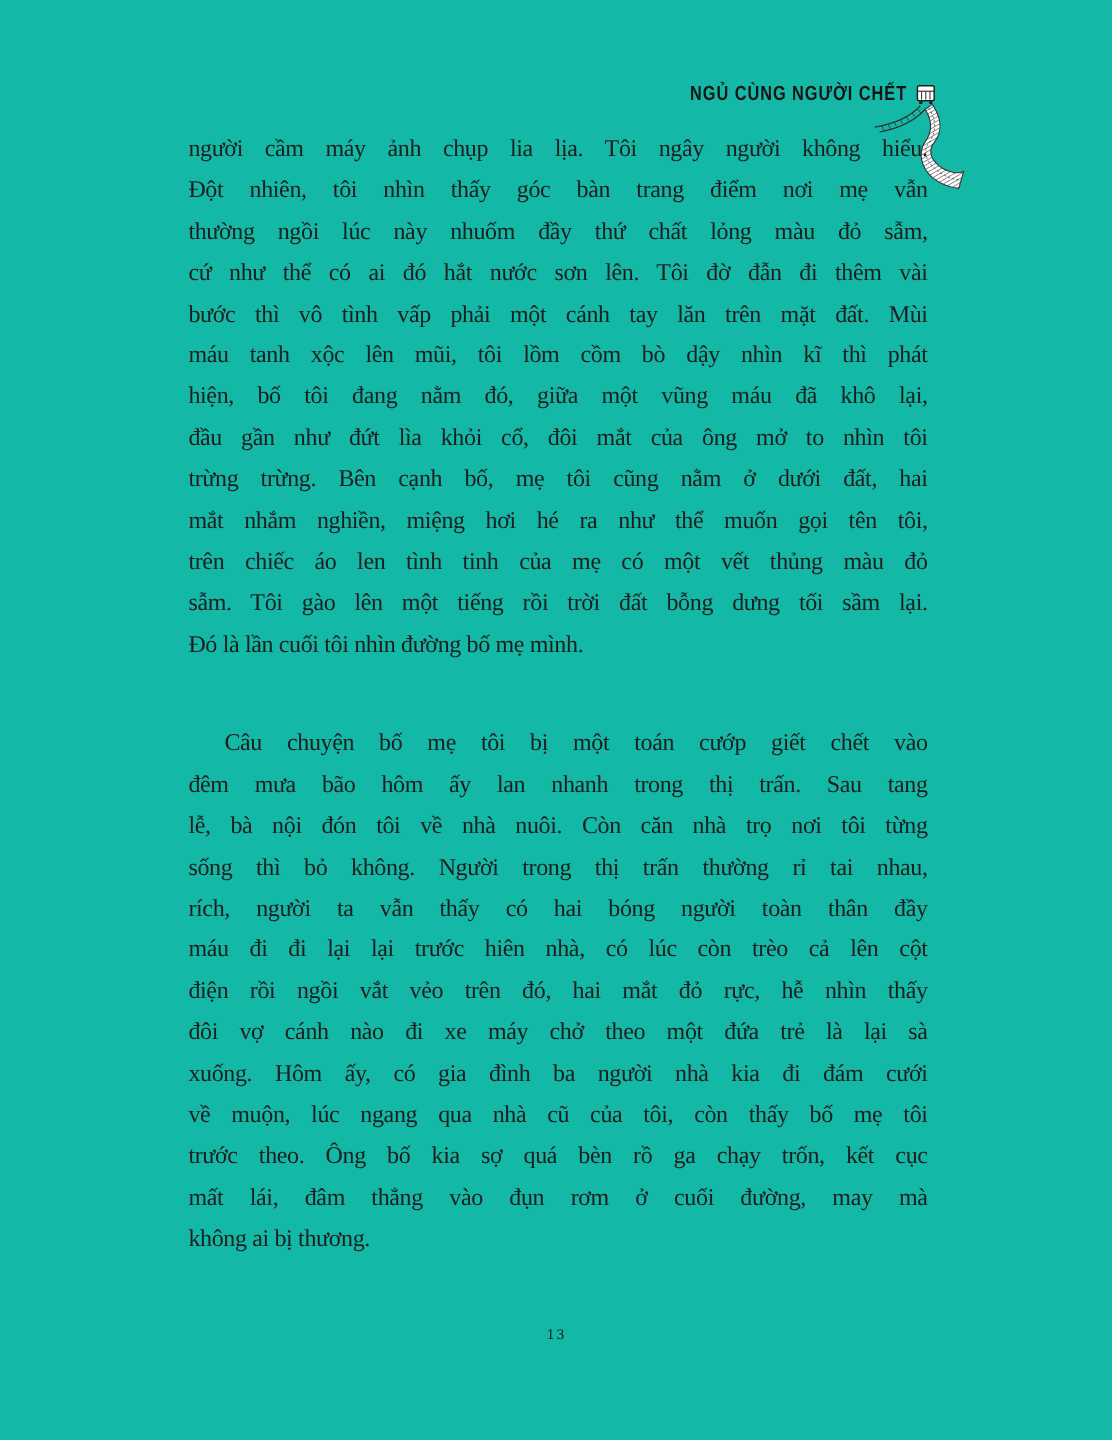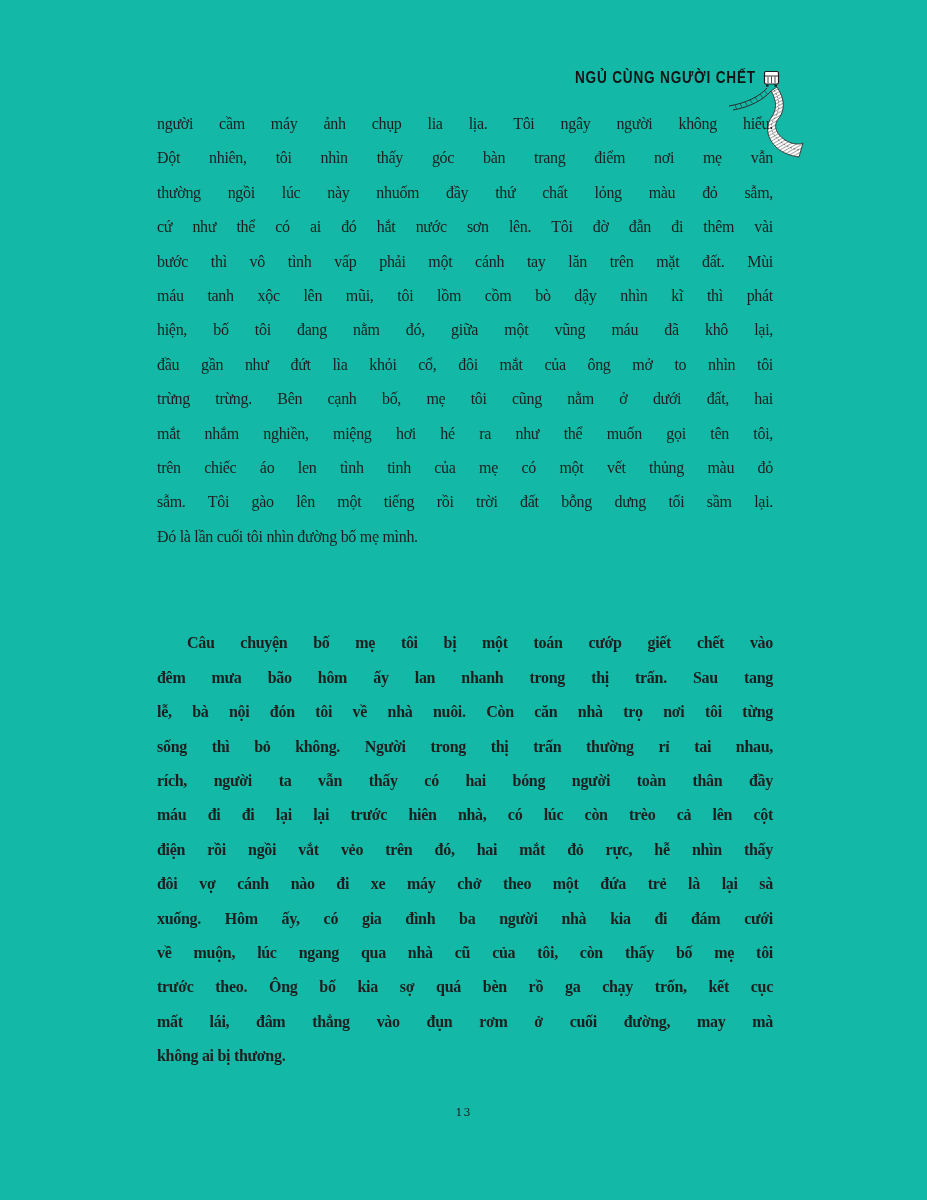--- a/index.html
+++ b/index.html
@@ -32,25 +32,25 @@
     position:absolute;
     left:725px; top:60px;
     width:100px; height:105px;
   }
 
   
   .body-text {
     position:absolute;
     left:157px; top:107px;
     width:616px;
-    font-size:16px;
+    font-size:20px;
     letter-spacing:-0.3px;
   }
   .para { margin:0; }
-  .para + .para { margin-top:72px;font-weight:bold; }
+  .para + .para { margin-top:48px; }
   .line {
     line-height:34.4px;
     text-align:justify;
     text-align-last:justify;
     white-space:normal;
   }
   .line.last { text-align-last:left; }
   .para.indent .line:first-child { padding-left:30px; }
 
   

